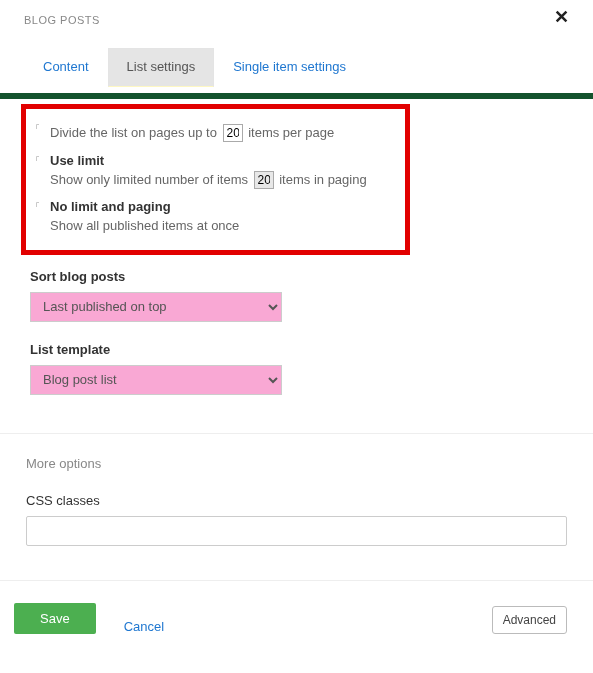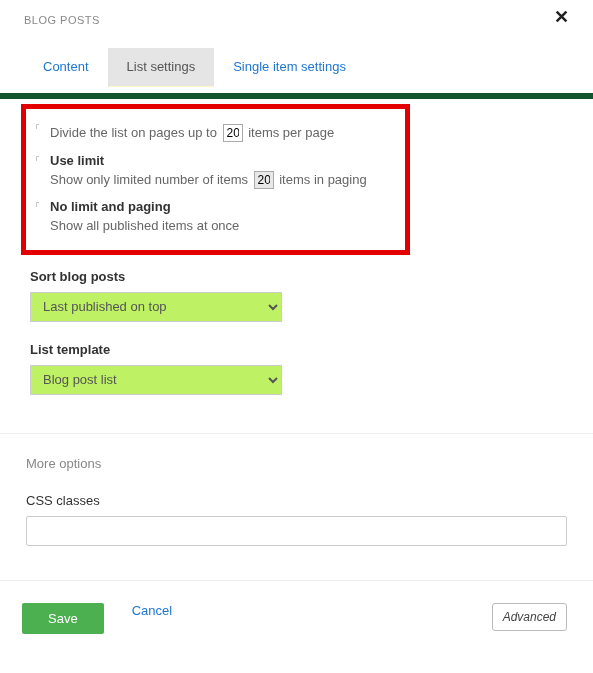--- a/index.html
+++ b/index.html
@@ -95,21 +95,21 @@
   .section-label {
     font-weight: bold;
     color: #333;
     font-size: 13px;
     margin-bottom: 8px;
   }
   .select {
     width: 252px;
     height: 30px;
     border: 1px solid #ccc;
-    background: #bef264;
+    background: #f9a8d4;
     color: #555;
     font-size: 13px;
     padding: 0 8px;
   }
   .divider {
     border-top: 1px solid #eee;
     margin-top: 32px;
   }
   .more-options {
     padding: 22px 26px 16px 26px;
@@ -128,23 +128,23 @@
     width: 100%;
     height: 30px;
     border: 1px solid #ccc;
     border-radius: 2px;
     padding: 0 8px;
     font-size: 13px;
   }
   .footer {
     border-top: 1px solid #eee;
     margin-top: 34px;
-    padding: 22px 26px 24px 22px;
+    padding: 22px 26px 24px 14px;
     display: flex;
-    align-items: flex-start;
+    align-items: flex-end;
   }
   .btn-save {
     background: #4caf50;
     color: #fff;
     border: none;
     border-radius: 2px;
     padding: 8px 26px;
     font-size: 13px;
     cursor: pointer;
   }
@@ -158,21 +158,20 @@
   }
   .btn-advanced {
     margin-left: auto;
     background: #fff;
     border: 1px solid #bbb;
     border-radius: 3px;
     padding: 6px 10px;
     font-size: 12px;
     color: #444;
     cursor: pointer;
-    font-style: italic;
   }
 </style>
 </head>
 <body>
 
 <div class="header">
   <div class="header-title">BLOG POSTS</div>
   <div class="close-icon">✕</div>
 </div>
 

